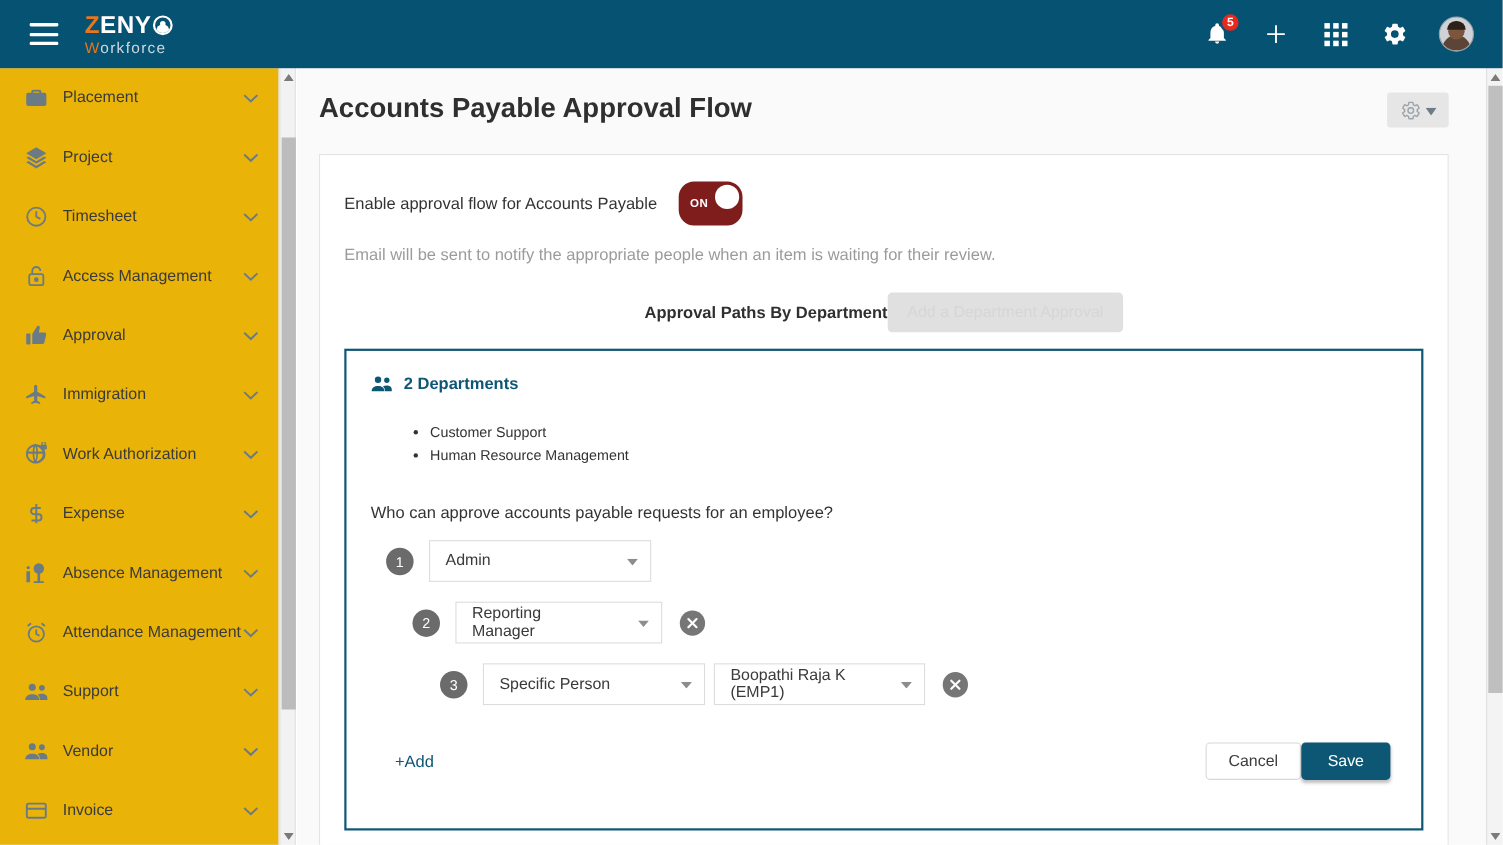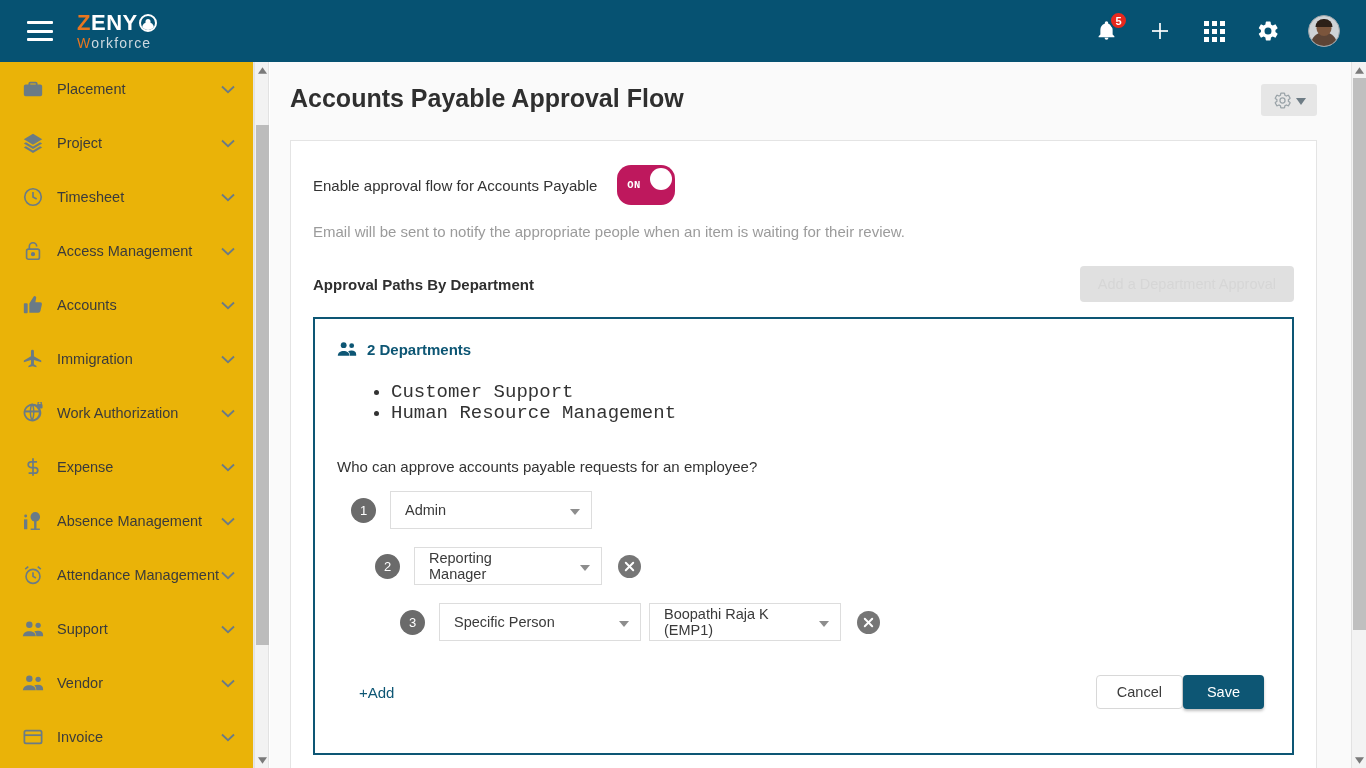--- a/index.html
+++ b/index.html
@@ -162,39 +162,39 @@
     border: 1px solid #e4e4e4;
     min-height: 640px;
     padding: 24px 22px 0 22px;
   }
 
   .row-toggle { display: flex; align-items: center; }
   .toggle-label { font-size: 15px; color: #333333; }
   .switch {
     margin-left: 20px;
     width: 58px; height: 40px; border-radius: 14px;
-    background: #be185d; position: relative; cursor: pointer;
-    display: flex; align-items: center; font-family: Liberation Mono, monospace;
+    background: #7f1d1d; position: relative; cursor: pointer;
+    display: flex; align-items: center;
   }
   .switch .on-text {
     position: absolute; left: 10px; top: 50%; transform: translateY(-50%);
     color: #ffffff; font-size: 10.5px; font-weight: bold; letter-spacing: .3px;
   }
   .switch .knob {
     position: absolute; right: 3px; top: 3px;
     width: 22px; height: 22px; border-radius: 50%; background: #ffffff;
   }
 
   .help-text {
     margin-top: 18px; font-size: 15px; color: #9b9b9b;
   }
 
   .section-row {
     margin-top: 26px;
-    display: flex; align-items: center; justify-content: space-between;
+    display: flex; align-items: center; justify-content: center;
   }
   .section-title { font-size: 15px; font-weight: bold; color: #2f2f2f; }
   .btn-disabled {
     background: #e0e0e0; color: #d6d6d6;
     border: none; border-radius: 4px;
     height: 36px; padding: 0 18px;
     font-size: 14.5px; font-family: inherit;
     cursor: default;
   }
 
@@ -207,21 +207,21 @@
     position: relative;
   }
   .dept-head { display: flex; align-items: flex-start; gap: 10px; }
   .dept-head .pico { color: #0d5674; display: flex; }
   .dept-count { color: #0d5674; font-size: 15px; font-weight: bold; }
 
   .dept-list {
     margin: 24px 0 0 0; padding-left: 54px;
     list-style: disc; color: #333;
   }
-  .dept-list li { font-size: 19px; line-height: 21px; color: #333333; font-family: Liberation Mono, monospace; }
+  .dept-list li { font-size: 13px; line-height: 21px; color: #333333; }
 
   .question { margin-top: 34px; font-size: 15px; color: #333333; }
 
   .steps { position: relative; margin-top: 16px; }
   .step-row { display: flex; align-items: center; position: relative; }
   .step-row.r1 { margin-left: 14px; }
   .step-row.r2 { margin-left: 38px; margin-top: 18px; }
   .step-row.r3 { margin-left: 63px; margin-top: 18px; }
 
   .step-num {
@@ -413,21 +413,21 @@
           </svg>
         </span>
       </div>
       <div class="nav-item">
         <span class="nav-ico">
           <svg width="22" height="22" viewBox="0 0 24 24" fill="currentColor">
             <rect x="2" y="10" width="4.2" height="11" rx="1"></rect>
             <path d="M8 10.4 12.6 3a1.6 1.6 0 0 1 2.9 1.2L14.6 9h5.1a2 2 0 0 1 2 2.4l-1.6 7.2a2.4 2.4 0 0 1-2.3 1.9H8z"></path>
           </svg>
         </span>
-        <span class="nav-label">Accounts</span>
+        <span class="nav-label">Approval</span>
         <span class="nav-caret">
           <svg width="14" height="9" viewBox="0 0 14 9" fill="none" stroke="currentColor" stroke-width="1.8">
             <polyline points="1,1.5 7,7.2 13,1.5"></polyline>
           </svg>
         </span>
       </div>
       <div class="nav-item">
         <span class="nav-ico">
           <svg width="22" height="22" viewBox="0 0 24 24" fill="currentColor">
             <path d="M21 15.5v-2l-8-4.6V3.6a1.6 1.6 0 0 0-3.2 0v5.3L2 13.5v2l7.8-2.4v4.6L7 19.6V21l4.4-1.2L15.8 21v-1.4l-2.8-1.9v-4.6z"></path>

